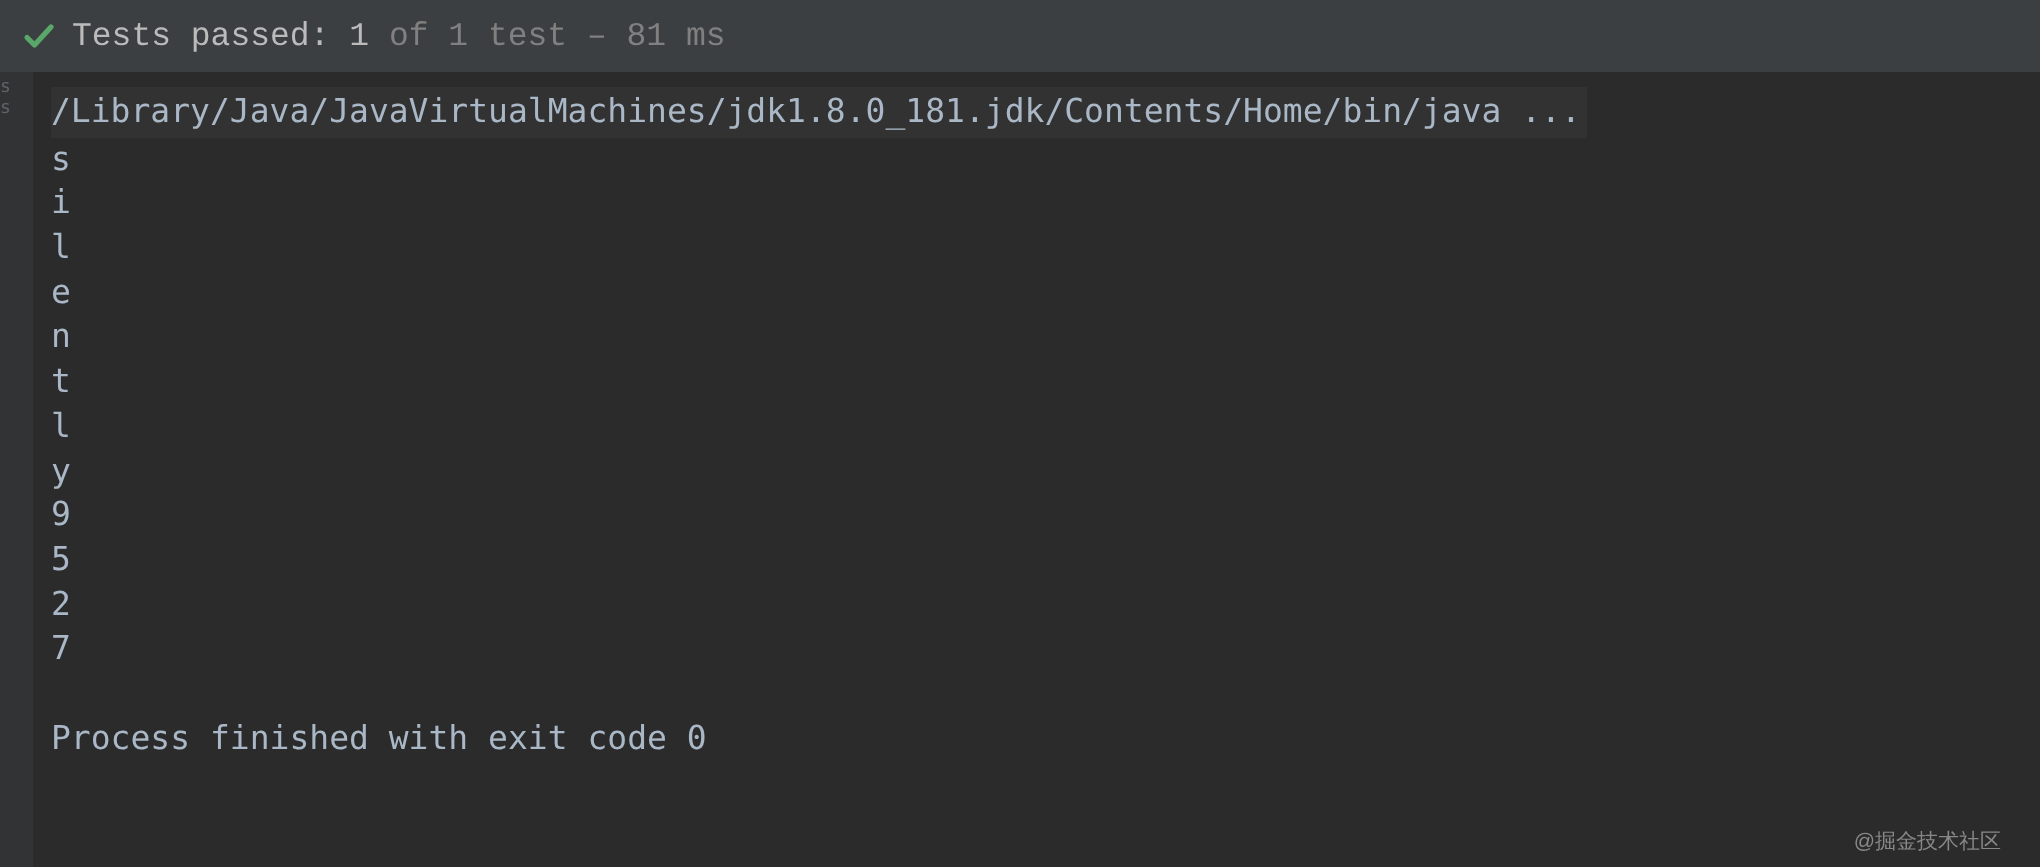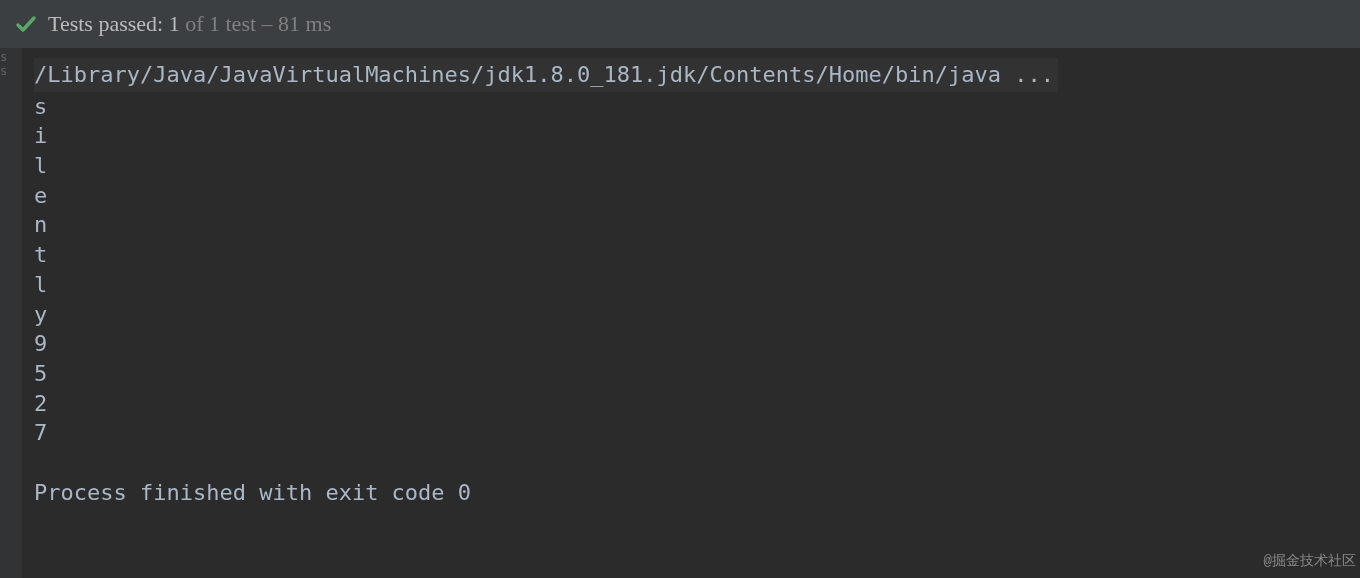--- a/index.html
+++ b/index.html
@@ -10,21 +10,21 @@
       font-family: "Menlo", "Monaco", "Consolas", monospace;
       overflow: hidden;
       position: relative;
     }
     .status-bar {
       background: #3c3f41;
       height: 48px;
       display: flex;
       align-items: center;
       padding-left: 14px;
-      font-family: Liberation Serif, serif;
+      font-family: Liberation Mono, monospace;
       font-size: 22px;
       color: #bbbbbb;
     }
     .check-icon {
       margin-right: 10px;
       display: inline-flex;
       align-items: center;
     }
     .check-icon svg { width: 24px; height: 24px; }
     .status-text .label { color: #bbbbbb; }
@@ -57,24 +57,24 @@
     }
     .cmd-line {
       background: #323232;
       color: #a9b7c6;
       padding: 2px 4px 2px 0;
       display: inline-block;
     }
     .watermark {
       position: absolute;
       bottom: 8px;
-      right: 4px;
+      right: 26px;
       color: #888888;
       font-size: 14px;
-      font-family: Liberation Mono, monospace;
+      font-family: Liberation Sans, sans-serif;
     }
   </style>
 </head>
 <body>
 
 <div class="status-bar">
   <span class="check-icon">
     <svg viewBox="0 0 24 24" fill="none" stroke="#59a869" stroke-width="3.5" stroke-linecap="round" stroke-linejoin="round">
       <polyline points="4,13 9,18 20,6"></polyline>
     </svg>

